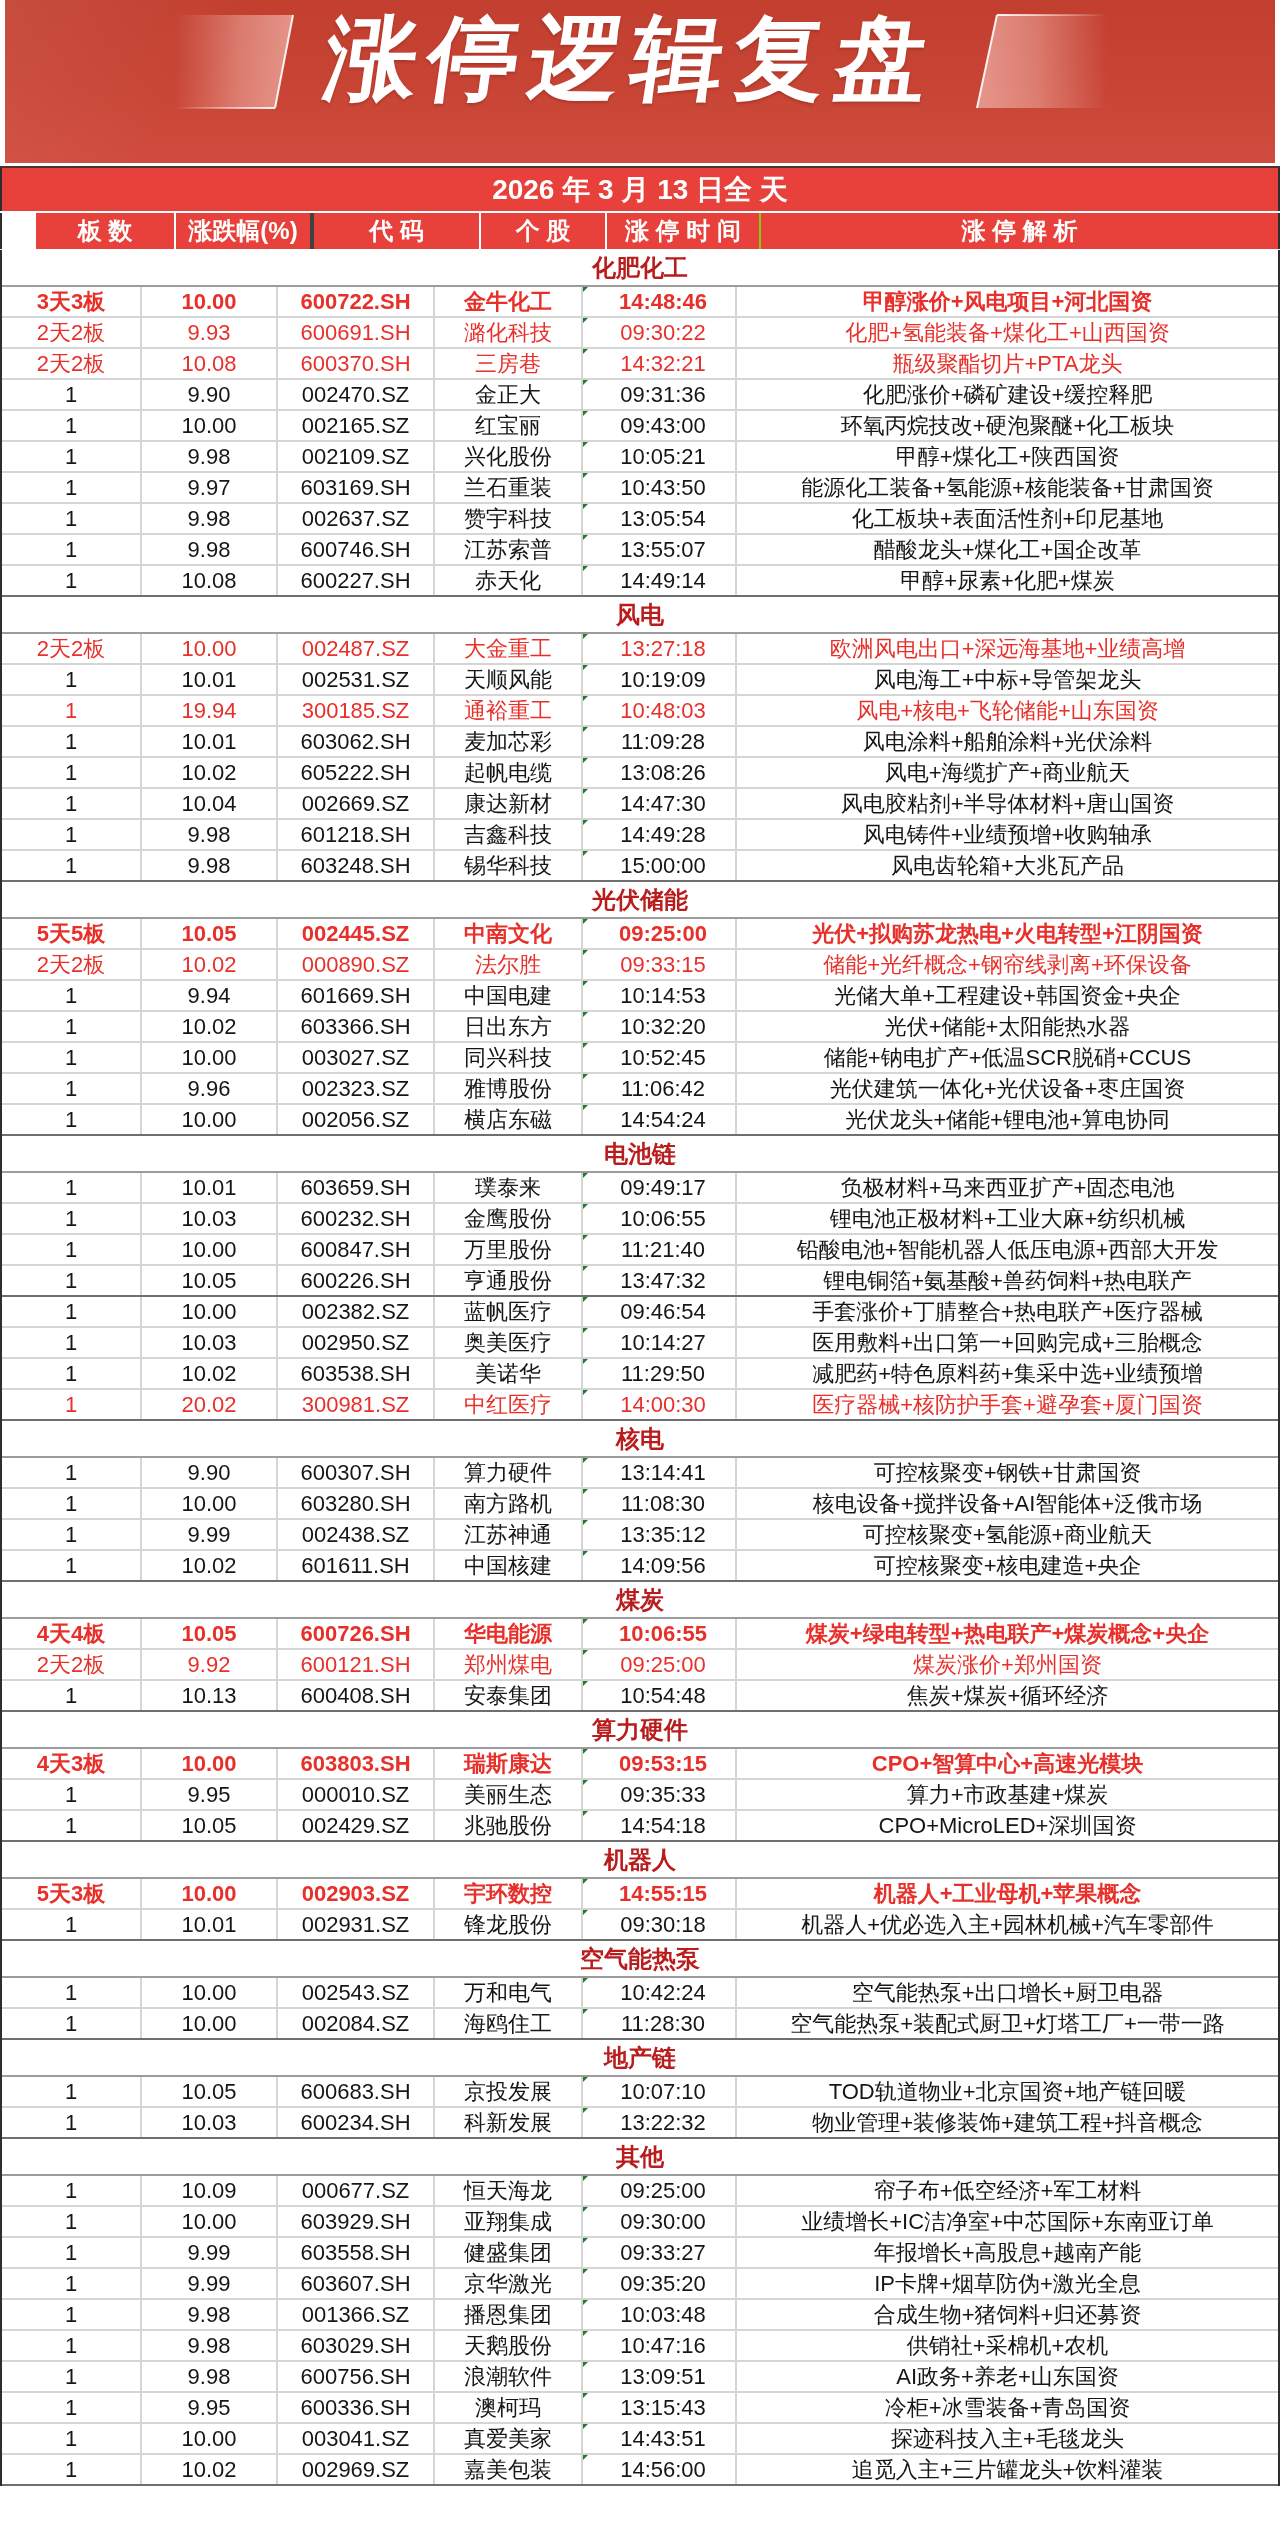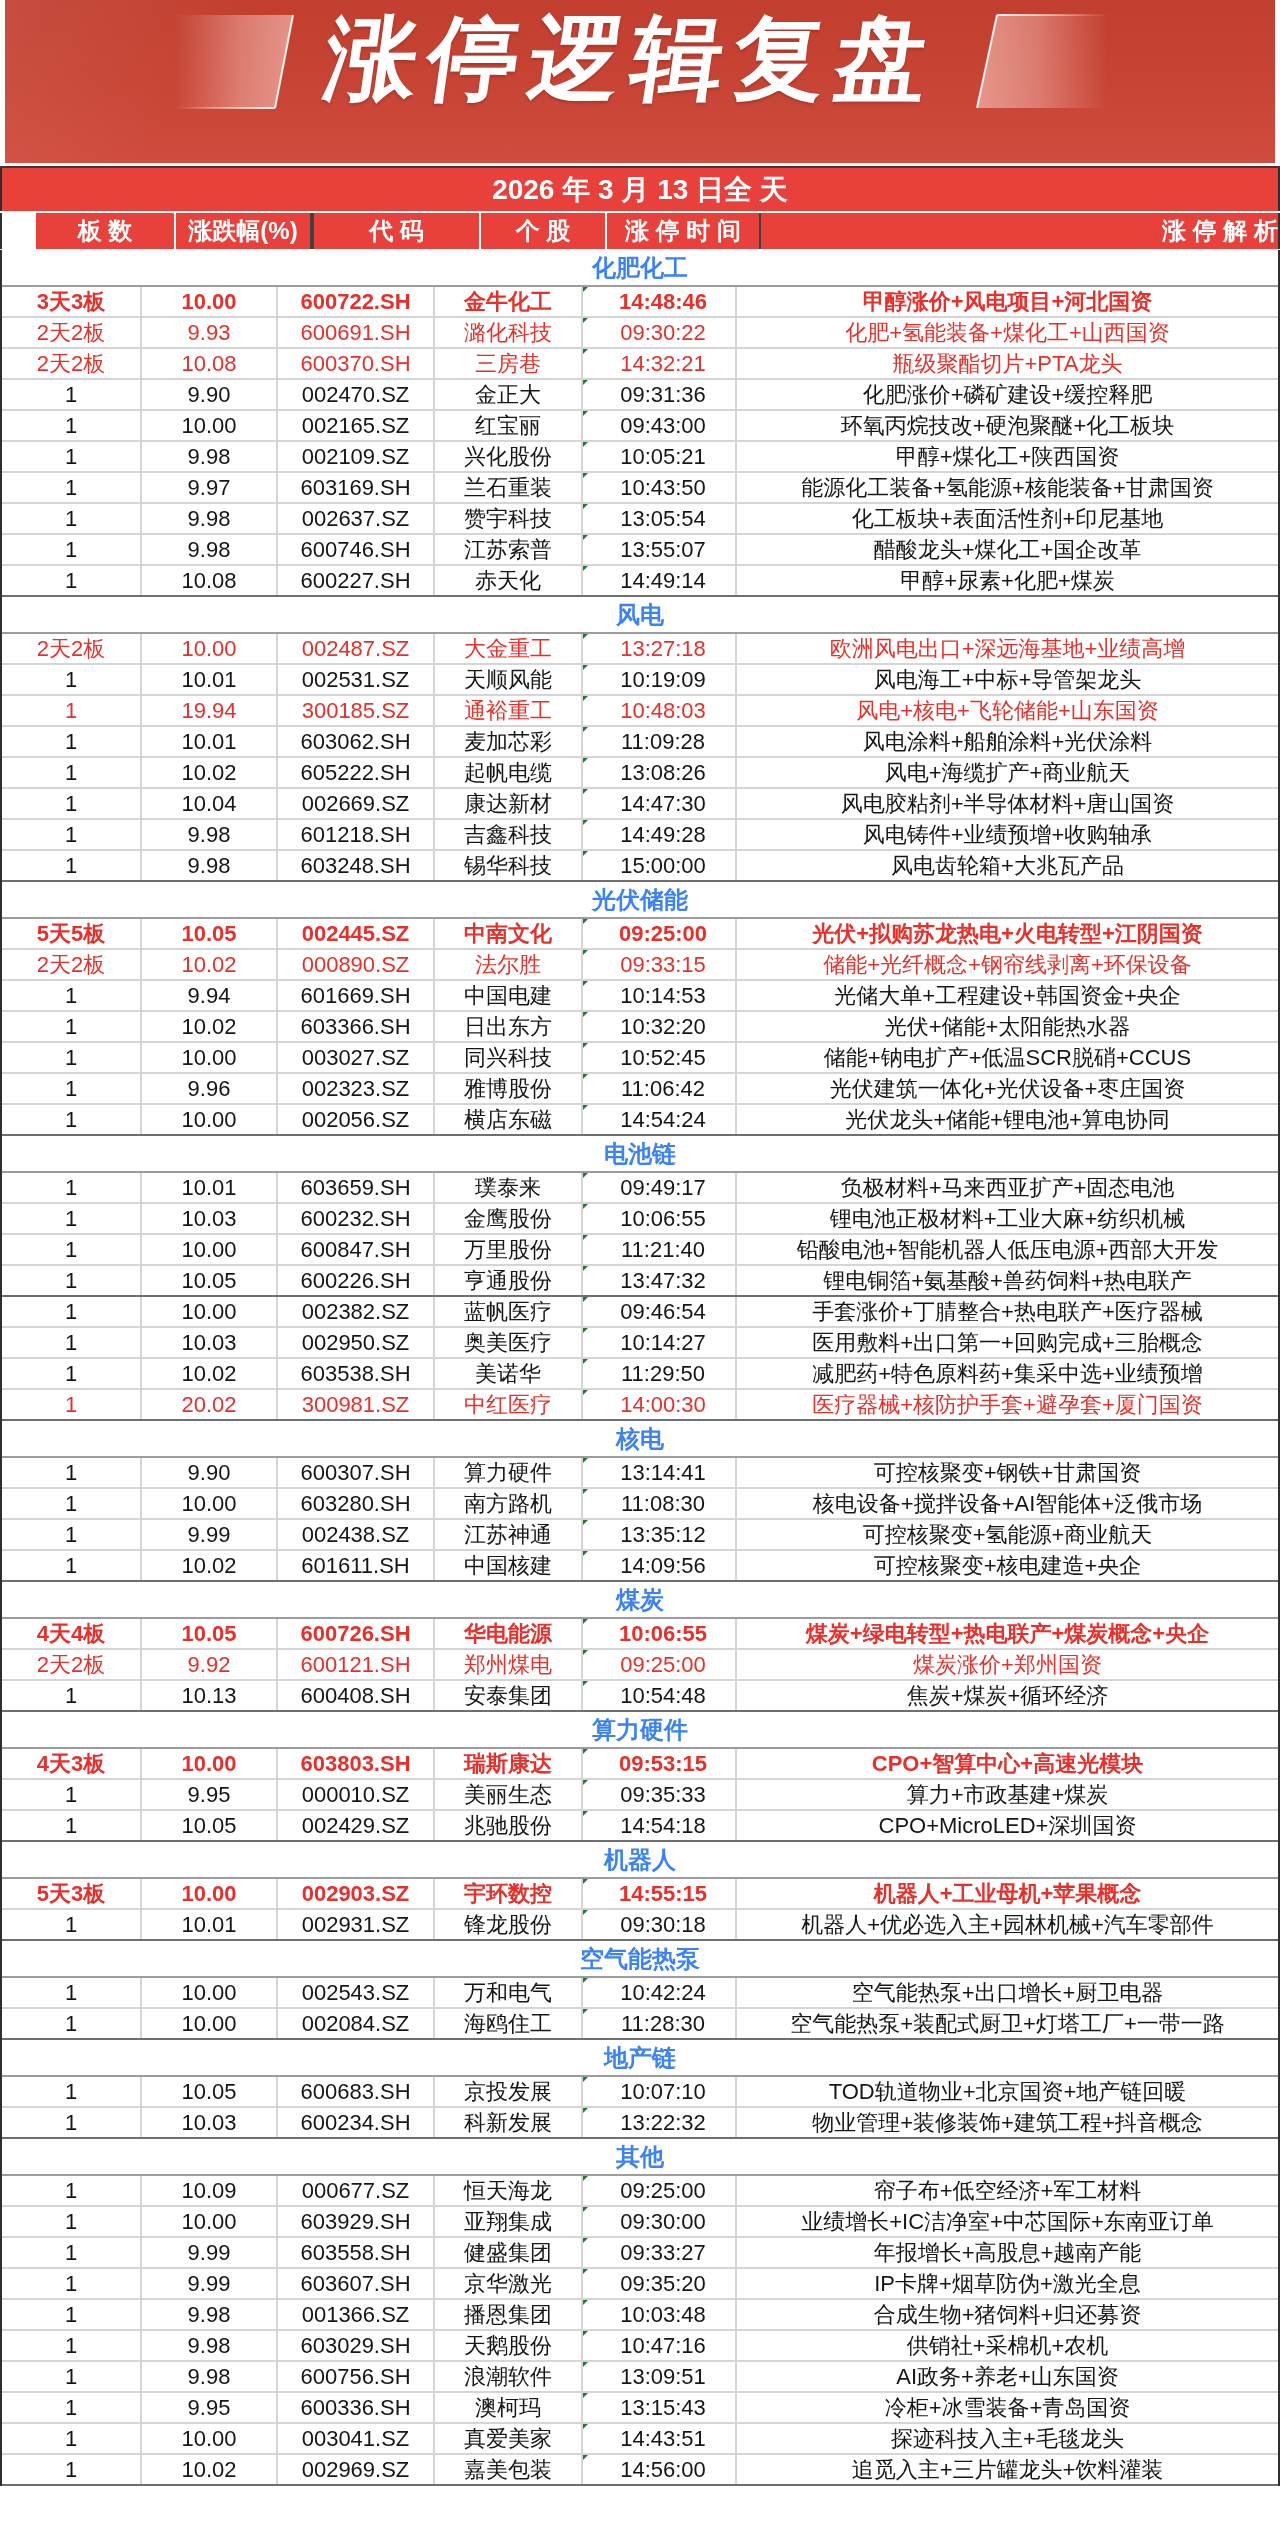--- a/index.html
+++ b/index.html
@@ -86,38 +86,38 @@
       text-align: center;
       white-space: nowrap;
       overflow: hidden;
       box-sizing: border-box;
     }
     .w1 { width: 138px; margin-left: 34px; }
     .w2 { width: 136px; border-left: 2px solid #ffffff; }
     .w3 { width: 169px; border-left: 4px solid #404040; }
     .w4 { width: 126px; border-left: 2px solid #ffffff; }
     .w5 { width: 154px; border-left: 2px solid #ffffff; }
-    .w6 { flex: 1; border-left: 2px solid #404040; text-align: right; }
+    .w6 { flex: 1; border-left: 2px solid #84cc16; }
     
     .table-body {
       position: absolute; left: 0; top: 250px;
       width: 1280px;
       box-sizing: border-box;
       border-left: 2px solid var(--frame-dark);
       border-right: 2px solid var(--frame-dark);
     }
     .cat-row {
       height: 37px;
       box-sizing: border-box;
       border-bottom: 2px solid var(--border-category);
       text-align: center;
       font-weight: bold;
       font-size: 24px;
       line-height: 35px;
-      color: #3b82f6;
+      color: #b91c1c;
     }
     .row {
       height: 31px;
       display: flex;
       box-sizing: border-box;
       border-bottom: 2px solid var(--border-light);
     }
     .rows .row:last-child { border-bottom-color: var(--border-section); }
     .c {
       position: relative;

